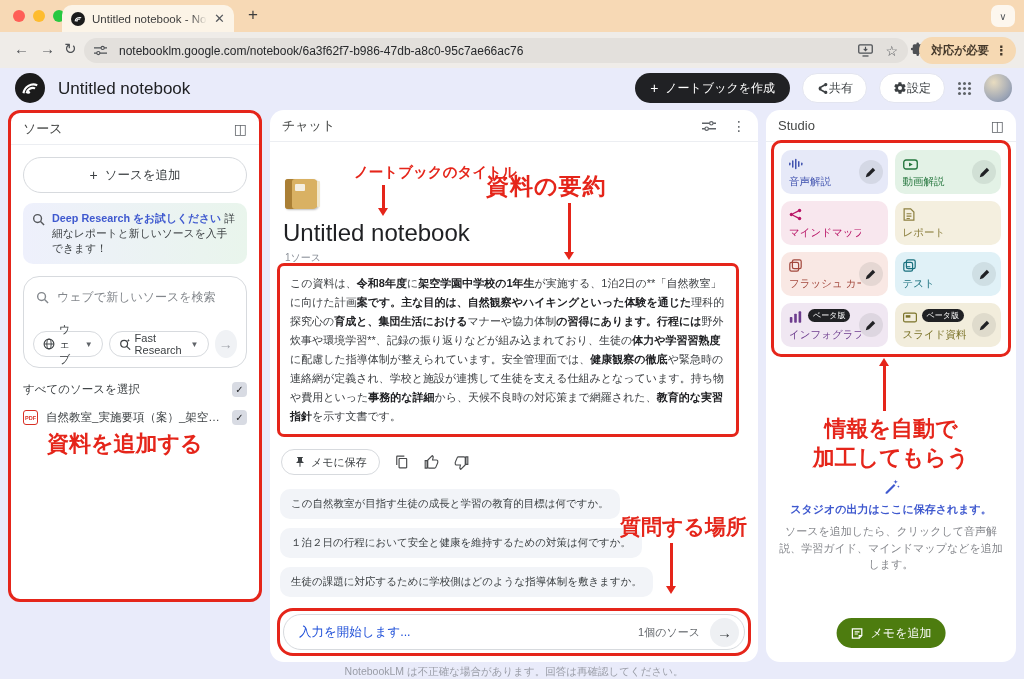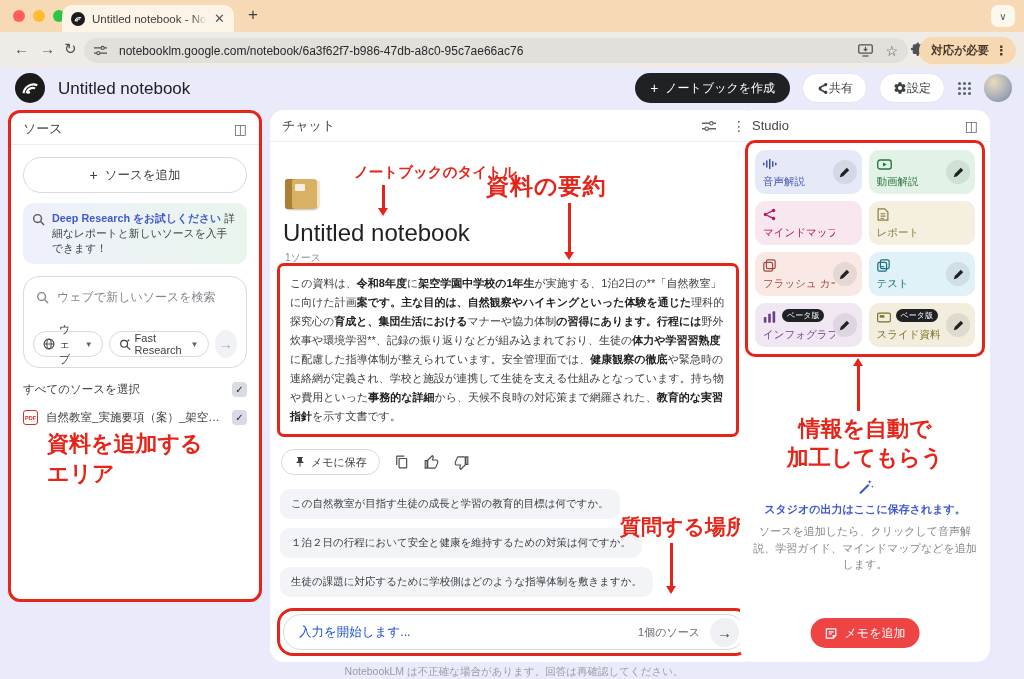--- a/index.html
+++ b/index.html
@@ -82,31 +82,31 @@
   .questions { position:absolute; left:10px; top:346px; display:flex; flex-direction:column; gap:9px; align-items:flex-start; }
   .question { background:#f2f4f8; border-radius:10px; padding:8px 11px; font-size:10.5px; color:#3c4043; }
   .input-wrap { position:absolute; left:7px; right:7px; bottom:6px; border:3px solid var(--red); border-radius:16px; padding:3px; background:#fff; }
   .input-pill { height:36px; border:1px solid #d7dade; border-radius:19px; display:flex; align-items:center; gap:10px; padding:0 5px 0 15px; }
   .input-ph { flex:1; font-size:12.5px; color:#1d4ed8; }
   .input-count { font-size:11px; color:#5f6368; }
   .send-btn { width:29px; height:29px; border-radius:50%; background:#eef0f3; color:#3c4043; display:flex; align-items:center; justify-content:center; font-size:15px; }
   .disclaimer { position:absolute; left:270px; width:488px; top:665px; text-align:center; font-size:10.5px; color:#999ca6; }
 
   
-  .studio-panel { left:740px; top:110px; width:250px; height:552px; }
+  .studio-panel { left:766px; top:110px; width:250px; height:552px; }
   .studio-redbox { position:absolute; left:5px; right:5px; top:30px; border:3px solid var(--red); border-radius:10px; padding:7px; }
   .studio-grid { display:grid; grid-template-columns:1fr 1fr; gap:7px; }
   .card { height:44px; border-radius:10px; position:relative; padding:6px 8px; }
   .card .lbl { position:absolute; left:8px; bottom:5px; font-size:10.5px; max-width:72px; white-space:nowrap; overflow:hidden; }
   .card .edit { position:absolute; right:5px; top:10px; width:24px; height:24px; border-radius:50%; background:rgba(60,64,67,.10); color:#202124; display:flex; align-items:center; justify-content:center; }
   .card .beta { position:absolute; left:27px; top:6px; background:#202124; color:#fff; font-size:8px; padding:1px 5px; border-radius:7px; white-space:nowrap; }
   .studio-empty { position:absolute; top:368px; left:10px; right:10px; text-align:center; }
   .studio-empty .blue { font-size:11px; font-weight:700; color:var(--blue); margin-top:3px; }
   .studio-empty .graytxt { font-size:11px; line-height:16.5px; color:#85878c; margin-top:6px; }
-  .note-btn { position:absolute; bottom:14px; left:50%; transform:translateX(-50%); height:30px; background:#ef4444; color:#fff; border-radius:16px; display:flex; align-items:center; gap:7px; padding:0 14px; font-size:12px; white-space:nowrap; }
+  .note-btn { position:absolute; bottom:14px; left:50%; transform:translateX(-50%); height:30px; background:#4d7c0f; color:#fff; border-radius:16px; display:flex; align-items:center; gap:7px; padding:0 14px; font-size:12px; white-space:nowrap; }
 </style>
 </head>
 <body>
 
 <div class="screen">
 
   <div class="tabstrip">
     <div class="traffic">
       <span class="dot r"></span>
       <span class="dot y"></span>
@@ -259,21 +259,20 @@
     </div>
     <div id="source-list">
         <div class="src-row">
           <span class="pdf">PDF</span>
           <span class="nm">自然教室_実施要項（案）_架空学...</span>
           <span class="cb">✓</span>
         </div>
       </div>
     <div class="anno" style="left:36px; top:316px; font-size:22px; line-height:30px;">
       <div>資料を追加する</div>
-      <div>エリア</div>
     </div>
   </aside>
 
   <main class="panel chat-panel">
     <div class="panel-head">
       <span>チャット</span>
       <span style="display:flex; gap:16px; align-items:center;">
         <span style="display:flex">
             <svg width="14" height="12" viewBox="0 0 18 12">
               <g stroke="#5f6368" stroke-width="1.7" fill="none">

